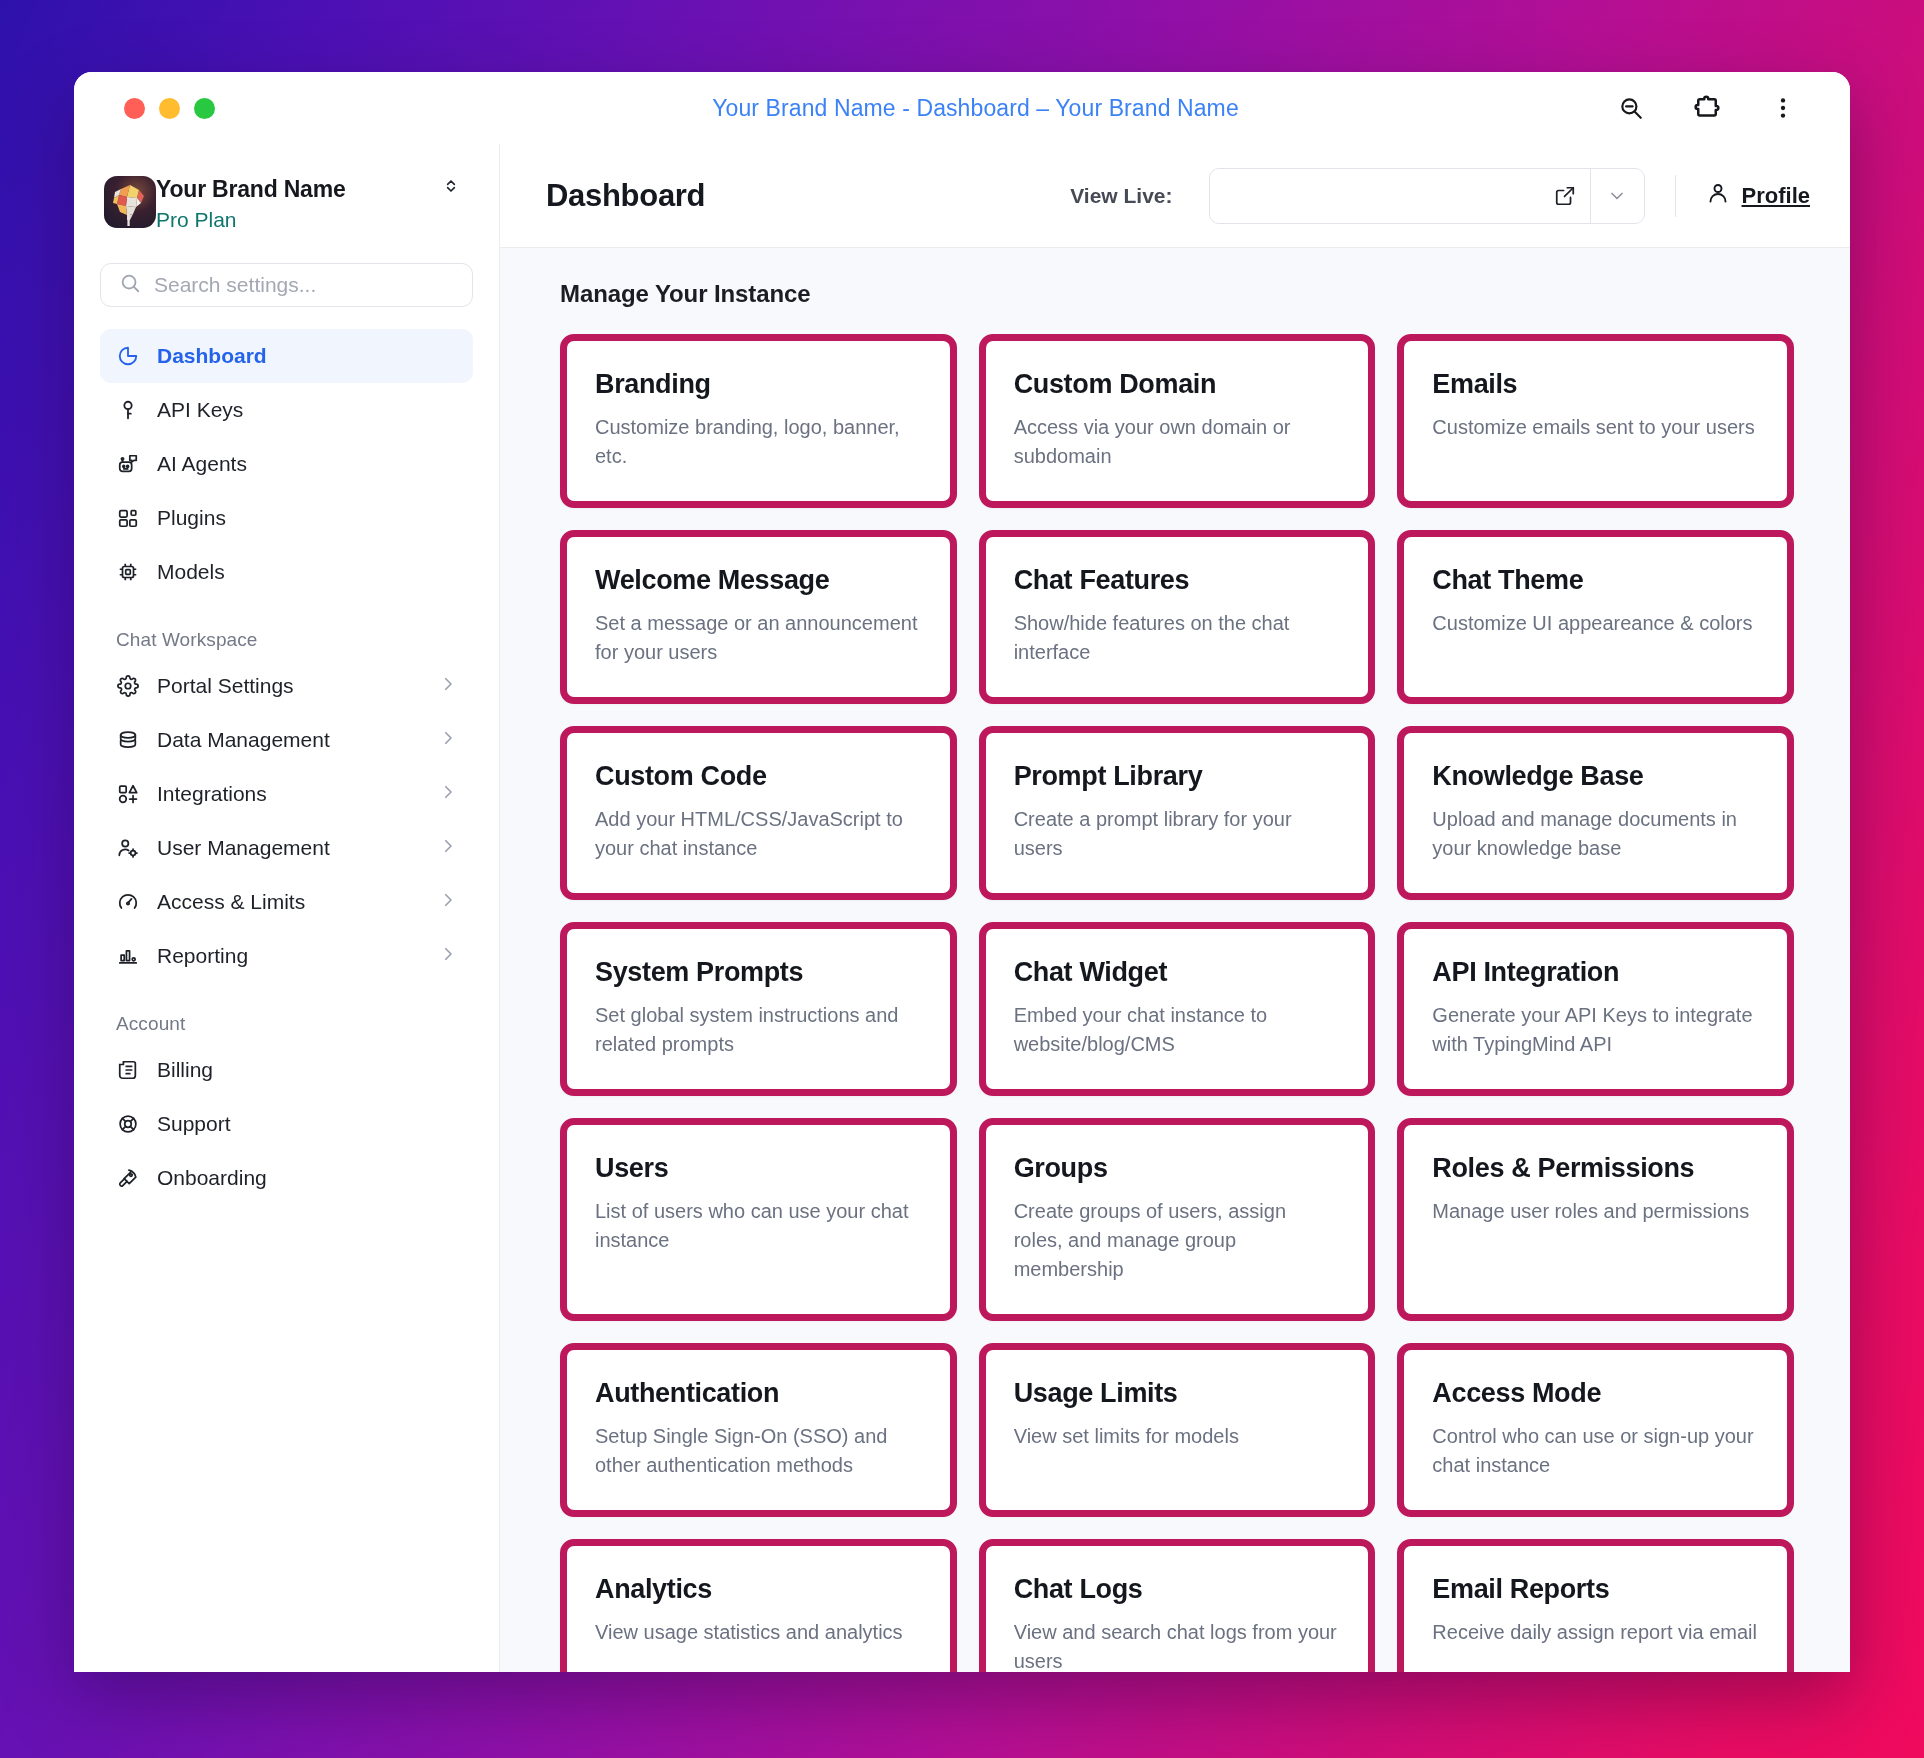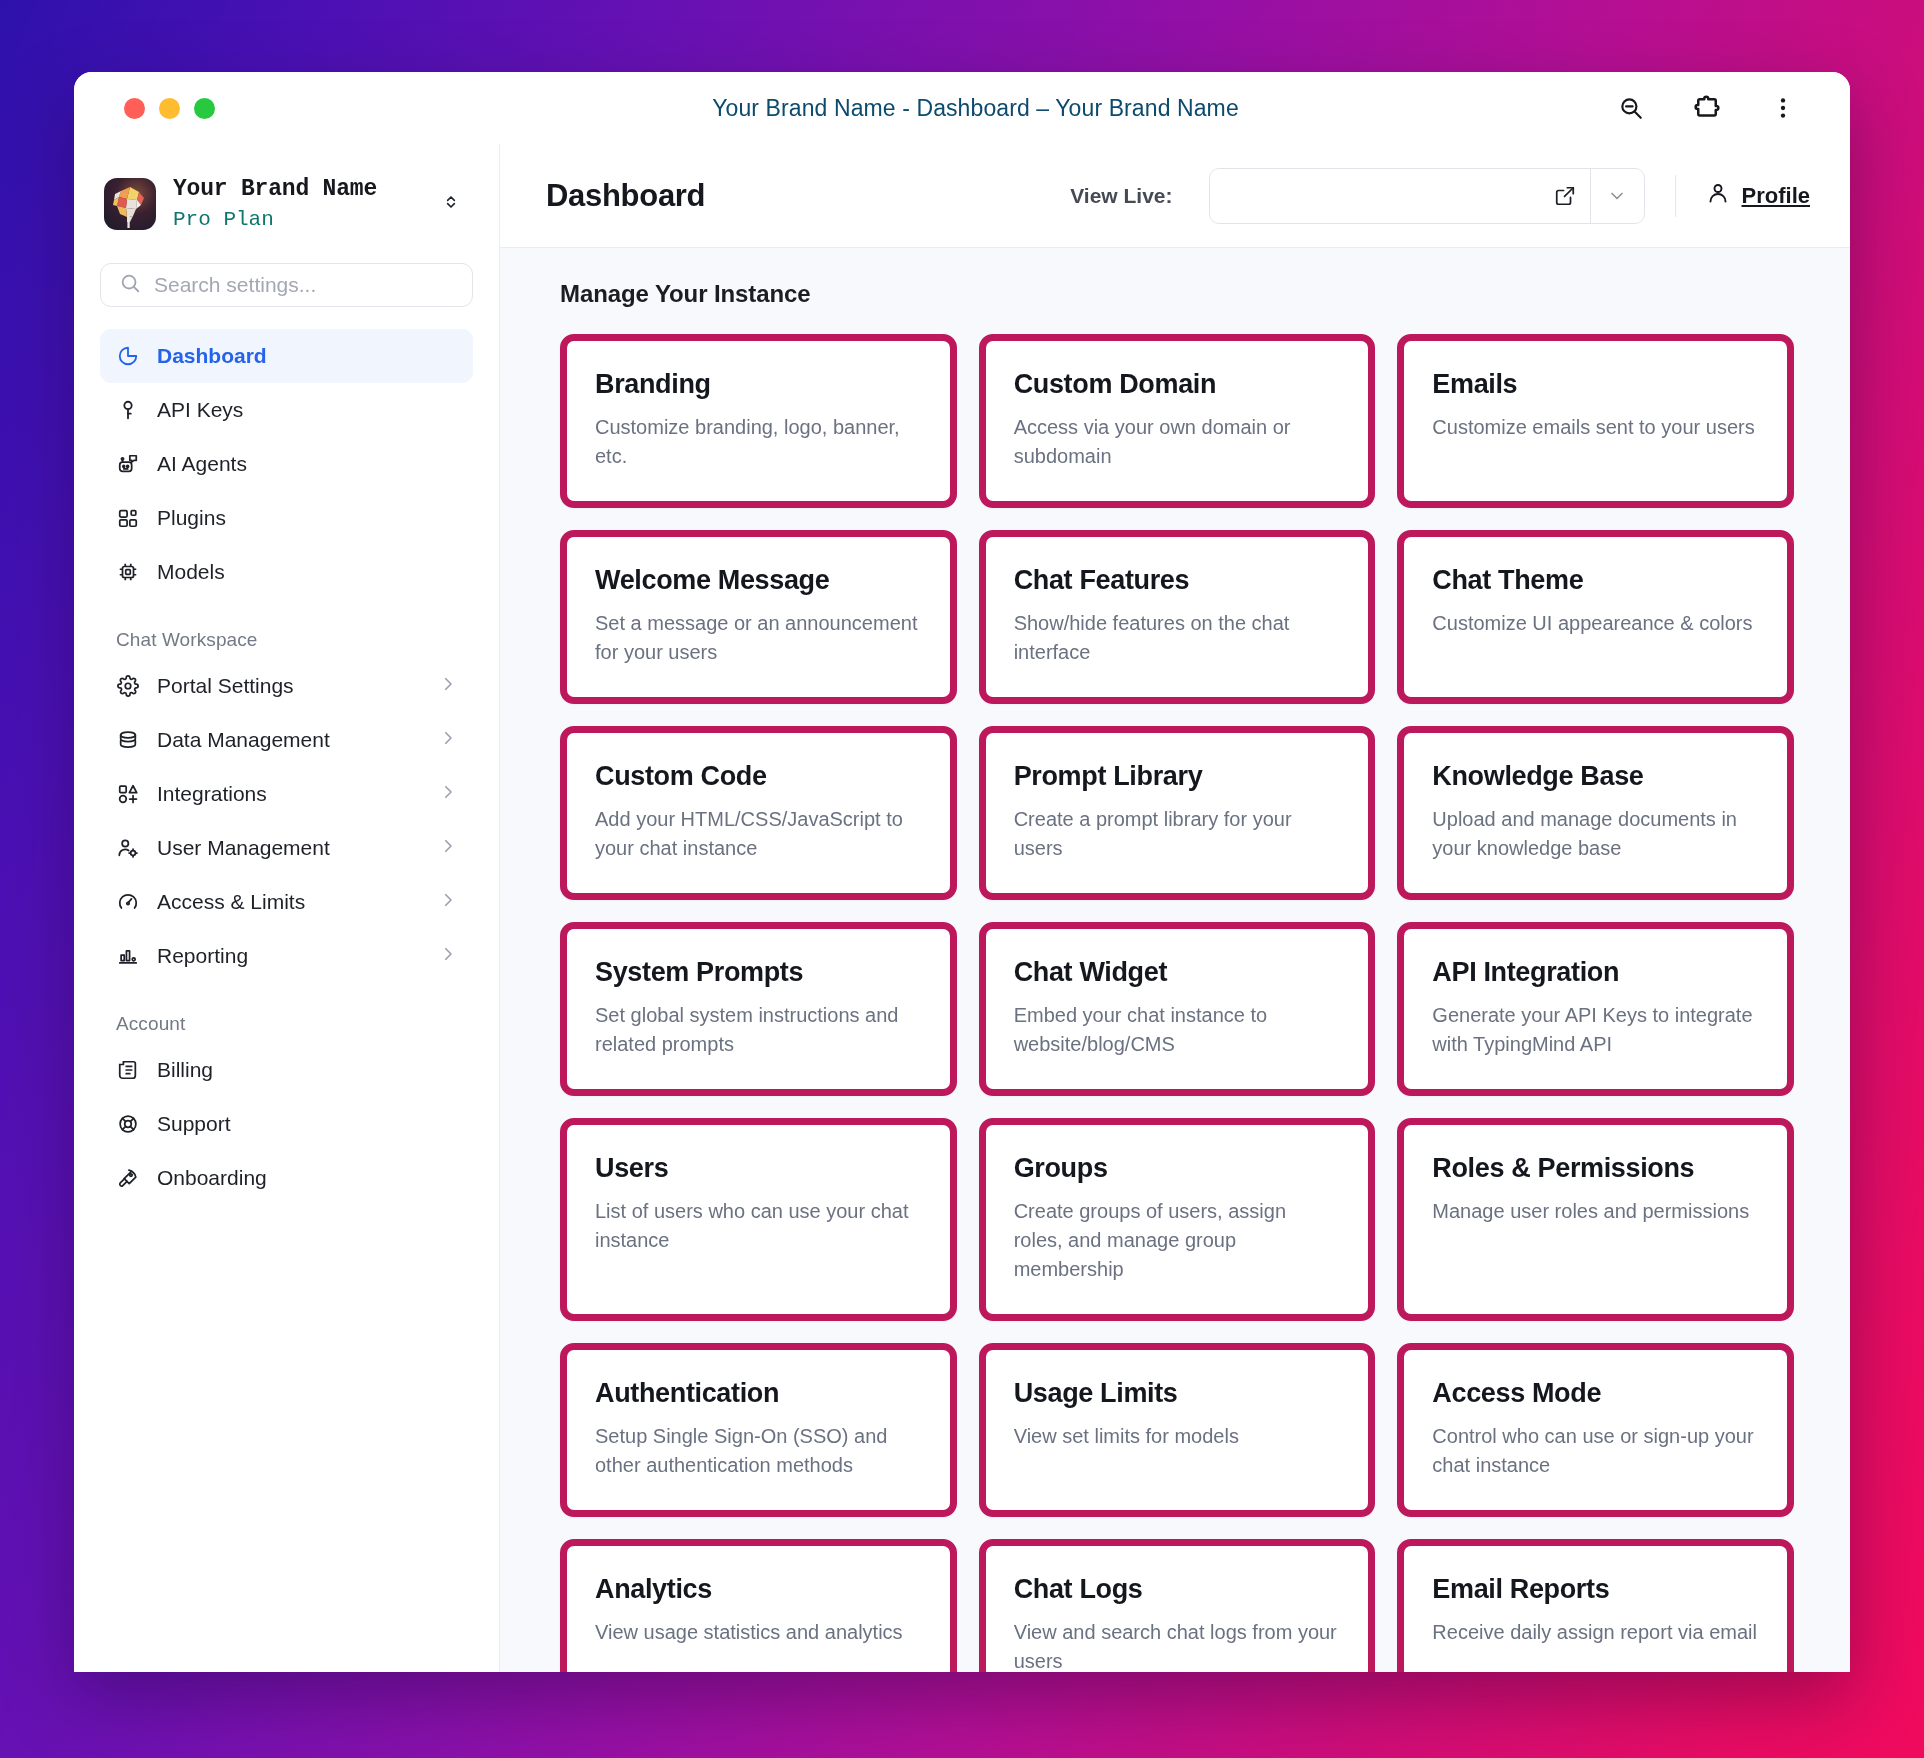--- a/index.html
+++ b/index.html
@@ -58,21 +58,21 @@
   .dot { width: 21px; height: 21px; border-radius: 50%; }
   .dot.red { background: #ff5f57; }
   .dot.yellow { background: #febc2e; }
   .dot.green { background: #28c840; }
 
   .win-title {
     position: absolute;
     left: 0; right: 0;
     text-align: center;
     font-size: 23px;
-    color: #0c4a6e;
+    color: #3b82f6;
     letter-spacing: .1px;
     pointer-events: none;
     padding-left: 27px;
   }
 
   .tb-actions {
     margin-left: auto;
     display: flex;
     align-items: center;
     gap: 42px;
@@ -94,26 +94,23 @@
     width: 426px;
     flex: 0 0 426px;
     background: #fff;
     border-right: 1px solid #ececf0;
     padding: 28px 26px 0 26px;
     overflow: hidden;
   }
 
   .brand {
     display: flex;
-    align-items: center;
-    gap: 17px;
     padding: 4px 6px 4px 4px;
     border-radius: 12px;
     cursor: pointer;
-    font-family: Liberation Mono, monospace;
   }
   .brand-logo {
     width: 52px; height: 52px;
     border-radius: 13px;
     flex: 0 0 52px;
     background: radial-gradient(circle at 62% 30%, #7a4a3a 0%, #3a2030 42%, #191a2b 100%);
     position: relative;
     overflow: hidden;
   }
   .brand-logo svg { position: absolute; inset: 0; }

